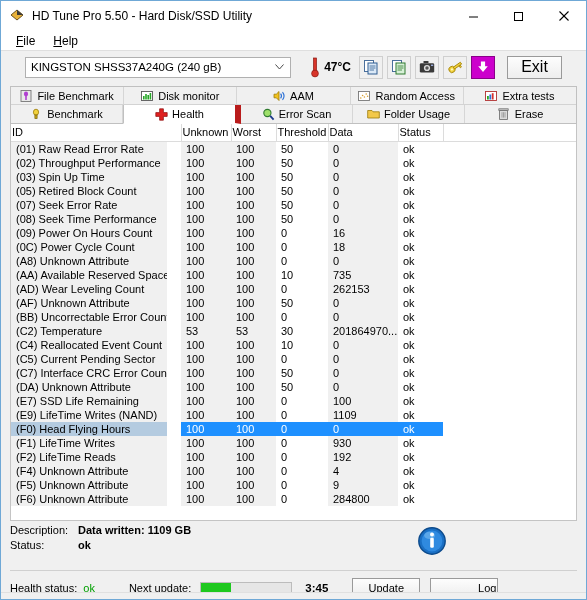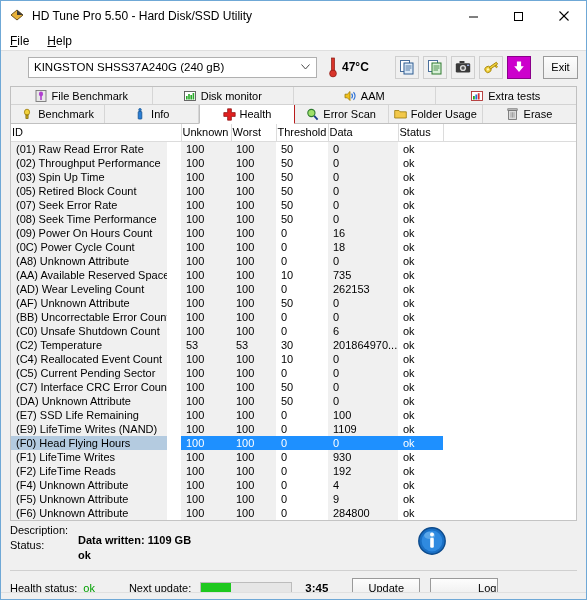--- a/index.html
+++ b/index.html
@@ -42,38 +42,38 @@
     display: flex; align-items: center; justify-content: center;
     color: #000;
   }
 
   
   .menubar {
     height: 20px;
     background: #ffffff;
     display: flex;
     align-items: center;
+    padding-left: 6px;
     border-bottom: 1px solid #dfdfdf;
   }
   .menu-item {
     font-size: 12px;
     padding: 2px 9px;
     color: #000;
   }
   .menu-item u { text-decoration: underline; }
 
   
   .toolbar {
     height: 32px;
     background: #f0f0f0;
     display: flex;
     align-items: center;
-    padding: 0 8px;
-    gap: 0;
-    margin-left: 19px;
+    padding: 0 24px;
+    gap: 8px;
   }
   .drive-select {
     width: 289px; height: 21px;
     background: #ffffff;
     border: 1px solid #b0b0b0;
     display: flex; align-items: center;
     font-size: 11.5px;
     padding-left: 5px;
     color: #000;
     position: relative;
@@ -96,24 +96,24 @@
   .tool-icons { margin-left: auto; display: flex; align-items: center; gap: 4px; }
   .tbtn {
     width: 24px; height: 23px;
     background: #f0f0f0;
     border: 1px solid #cfcfcf;
     display: flex; align-items: center; justify-content: center;
     position: relative;
   }
   .exit-btn {
     margin-left: 8px;
-    width: 35px; height: 23px;
+    width: 55px; height: 23px;
     border: 1px solid #9a9a9a;
     background: linear-gradient(#fdfdfd,#eeeeee);
-    font-size: 11px;
+    font-size: 16px;
     display: flex; align-items: center; justify-content: center;
     color: #000;
     text-align: center;
   }
 
   
   .tabs {
     margin: 3px 9px 0 9px;
     border: 1px solid #c0c0c0;
     background: #f0f0f0;
@@ -127,21 +127,21 @@
     font-size: 11px;
     color: #000;
     border-right: 1px solid #d6d6d6;
     background: #f0f0f0;
     position: relative;
   }
   .tab:last-child { border-right: none; }
   .tab.active {
     background: #ffffff;
     border-left: 1px solid #c0c0c0;
-    border-right: 1px solid #b91c1c;
+    border-right: 6px solid #b91c1c;
     border-bottom: 1px solid #ffffff;
     margin-bottom: -1px;
     z-index: 2;
     font-weight: normal;
   }
   .tico { width: 12px; height: 12px; position: relative; flex: 0 0 auto; }
 
   
   .table-wrap {
     margin: 0 9px;
@@ -202,21 +202,21 @@
 
   
   .descpanel {
     margin: 3px 9px 0 9px;
     height: 44px;
     position: relative;
     font-size: 11px;
   }
   .desc-line { display: flex; height: 15px; align-items: flex-start; }
   .desc-label { width: 68px; color: #000; }
-  .desc-value { color: #000; font-weight: bold; margin-top: 10px; }
+  .desc-value { color: #000; font-weight: bold; }
   .info-icon {
     position: absolute; right: 130px; top: 2px;
     width: 30px; height: 30px;
   }
   .hr {
     margin: 2px 9px 0 9px;
     height: 1px; background: #d0d0d0;
   }
 
   
@@ -393,47 +393,51 @@
               <polygon points="1,4.2 3.3,4.2 6,1.5 6,10.5 3.3,7.8 1,7.8" fill="#f2c21c" stroke="#9a7a08" stroke-width="0.8"></polygon>
               <path d="M7.6 3.6 A4 4 0 0 1 7.6 8.4" fill="none" stroke="#2a6fd6" stroke-width="1.1"></path>
               <path d="M9.5 2.2 A6 6 0 0 1 9.5 9.8" fill="none" stroke="#2a6fd6" stroke-width="1.1"></path>
             </svg>
         </span>
         <span>AAM</span>
       </div>
       <div class="tab">
         <span class="tico">
           <svg width="12" height="12" viewBox="0 0 12 12">
+              <rect x="0.5" y="1.5" width="11" height="9" fill="#fff" stroke="#777" stroke-width="0.9"></rect>
+              <circle cx="2.8" cy="8" r="0.8" fill="#d8a030"></circle>
+              <circle cx="4.6" cy="5.5" r="0.8" fill="#d8a030"></circle>
+              <circle cx="6.4" cy="7" r="0.8" fill="#d8a030"></circle>
+              <circle cx="8.2" cy="4" r="0.8" fill="#d8a030"></circle>
+              <circle cx="9.6" cy="6.2" r="0.8" fill="#d8a030"></circle>
+            </svg>
+        </span>
+        <span>Random Access</span>
+      </div>
+      <div class="tab">
+        <span class="tico">
+          <svg width="12" height="12" viewBox="0 0 12 12">
               <rect x="0.5" y="1.5" width="11" height="9" fill="#fff" stroke="#b03030" stroke-width="0.9"></rect>
               <rect x="2" y="6" width="1.8" height="3.5" fill="#26a826"></rect>
               <rect x="4.4" y="4.5" width="1.8" height="5" fill="#2a6fd6"></rect>
               <rect x="6.8" y="3.2" width="1.8" height="6.3" fill="#d83030"></rect>
             </svg>
         </span>
         <span>Extra tests</span>
       </div>
     </div>
     <div class="tabrow row2">
       <div class="tab">
         <span class="tico">
           <svg width="12" height="12" viewBox="0 0 12 12">
               <ellipse cx="6" cy="4.2" rx="2.6" ry="3" fill="#f2d23c" stroke="#9a7a08" stroke-width="0.8"></ellipse>
               <rect x="4.9" y="7" width="2.2" height="3.6" fill="#c9a818" stroke="#7a6206" stroke-width="0.7"></rect>
             </svg>
         </span>
         <span>Benchmark</span>
-      </div>
-      <div class="tab">
-        <span class="tico">
-          <svg width="12" height="12" viewBox="0 0 12 12">
-              <rect x="4.2" y="3.5" width="3.6" height="7.5" rx="0.6" fill="#2a7fd6" stroke="#14518f" stroke-width="0.8"></rect>
-              <circle cx="6" cy="1.8" r="1.3" fill="#2a7fd6" stroke="#14518f" stroke-width="0.7"></circle>
-            </svg>
-        </span>
-        <span>Info</span>
       </div>
       <div class="tab active">
         <span class="tico">
           <svg width="13" height="13" viewBox="0 0 13 13">
               <polygon points="4.6,0.8 8.4,0.8 8.4,4.6 12.2,4.6 12.2,8.4 8.4,8.4 8.4,12.2 4.6,12.2 4.6,8.4 0.8,8.4 0.8,4.6 4.6,4.6" fill="#e02020" stroke="#8a0e0e" stroke-width="0.7"></polygon>
             </svg>
         </span>
         <span>Health</span>
       </div>
       <div class="tab">
@@ -616,30 +620,20 @@
             <td class="c-id">(BB) Uncorrectable Error Count</td>
             <td class="c-gap"></td>
             <td class="c-cur">100</td>
             <td class="c-wor">100</td>
             <td class="c-thr">0</td>
             <td class="c-dat">0</td>
             <td class="c-sta">ok</td>
             <td class="c-pad"></td>
           </tr>
           <tr class="row">
-            <td class="c-id">(C0) Unsafe Shutdown Count</td>
-            <td class="c-gap"></td>
-            <td class="c-cur">100</td>
-            <td class="c-wor">100</td>
-            <td class="c-thr">0</td>
-            <td class="c-dat">6</td>
-            <td class="c-sta">ok</td>
-            <td class="c-pad"></td>
-          </tr>
-          <tr class="row">
             <td class="c-id">(C2) Temperature</td>
             <td class="c-gap"></td>
             <td class="c-cur">53</td>
             <td class="c-wor">53</td>
             <td class="c-thr">30</td>
             <td class="c-dat">201864970...</td>
             <td class="c-sta">ok</td>
             <td class="c-pad"></td>
           </tr>
           <tr class="row">

